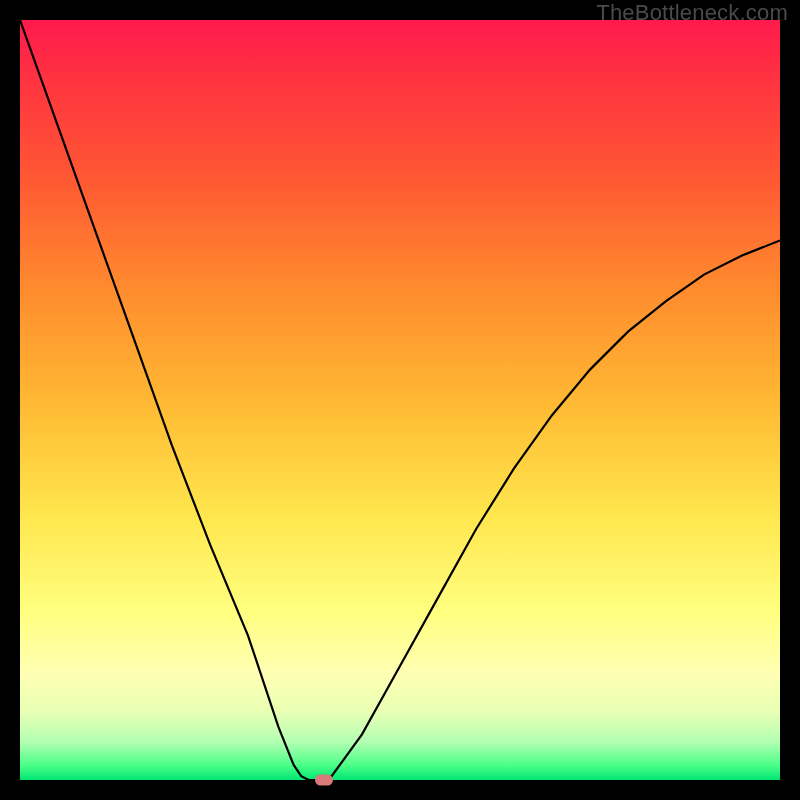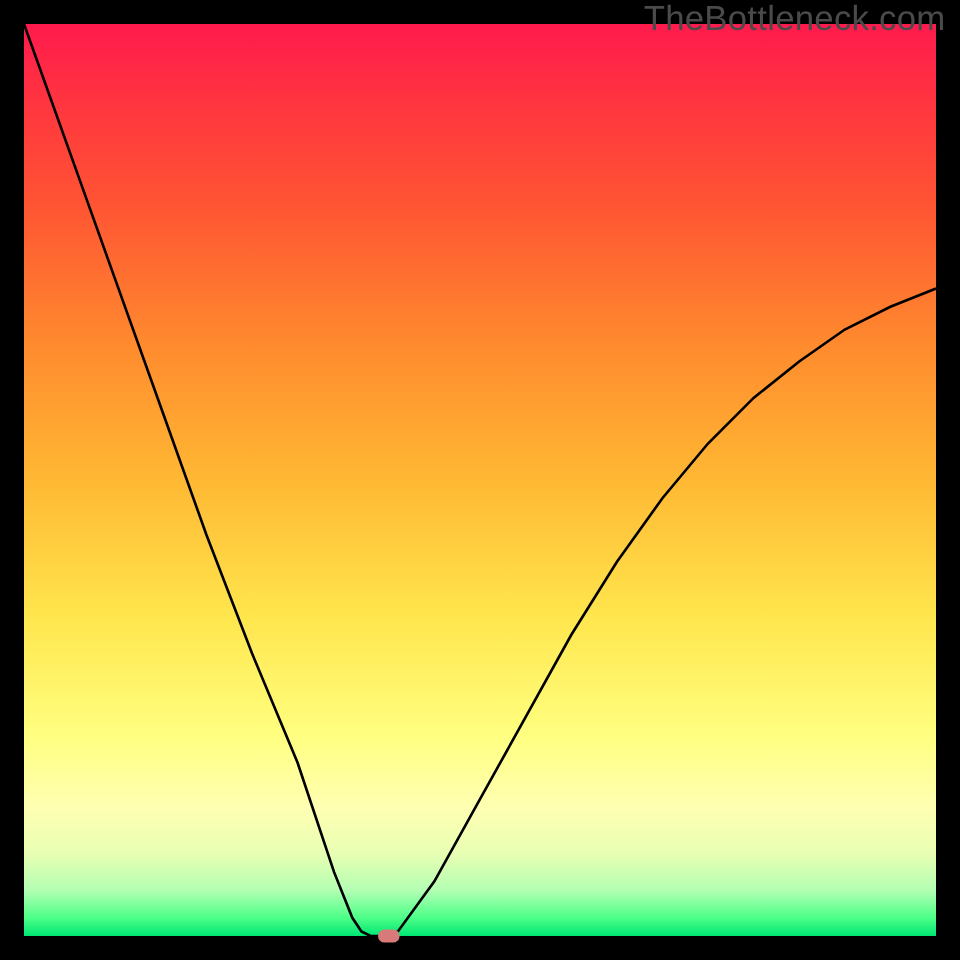--- a/index.html
+++ b/index.html
@@ -31,21 +31,21 @@
       #b3ffb3 95%,
       #4dff88 98%,
       #00e673 100%
     );
   }
   .watermark {
     position: absolute;
     top: 0px;
     right: 12px;
     color: #4a4a4a;
-    font-size: 29px;
+    font-size: 22px;
     font-weight: 500;
     letter-spacing: 0.2px;
     user-select: none;
   }
   svg.curve {
     position: absolute;
     left: 0;
     top: 0;
     width: 760px;
     height: 760px;

